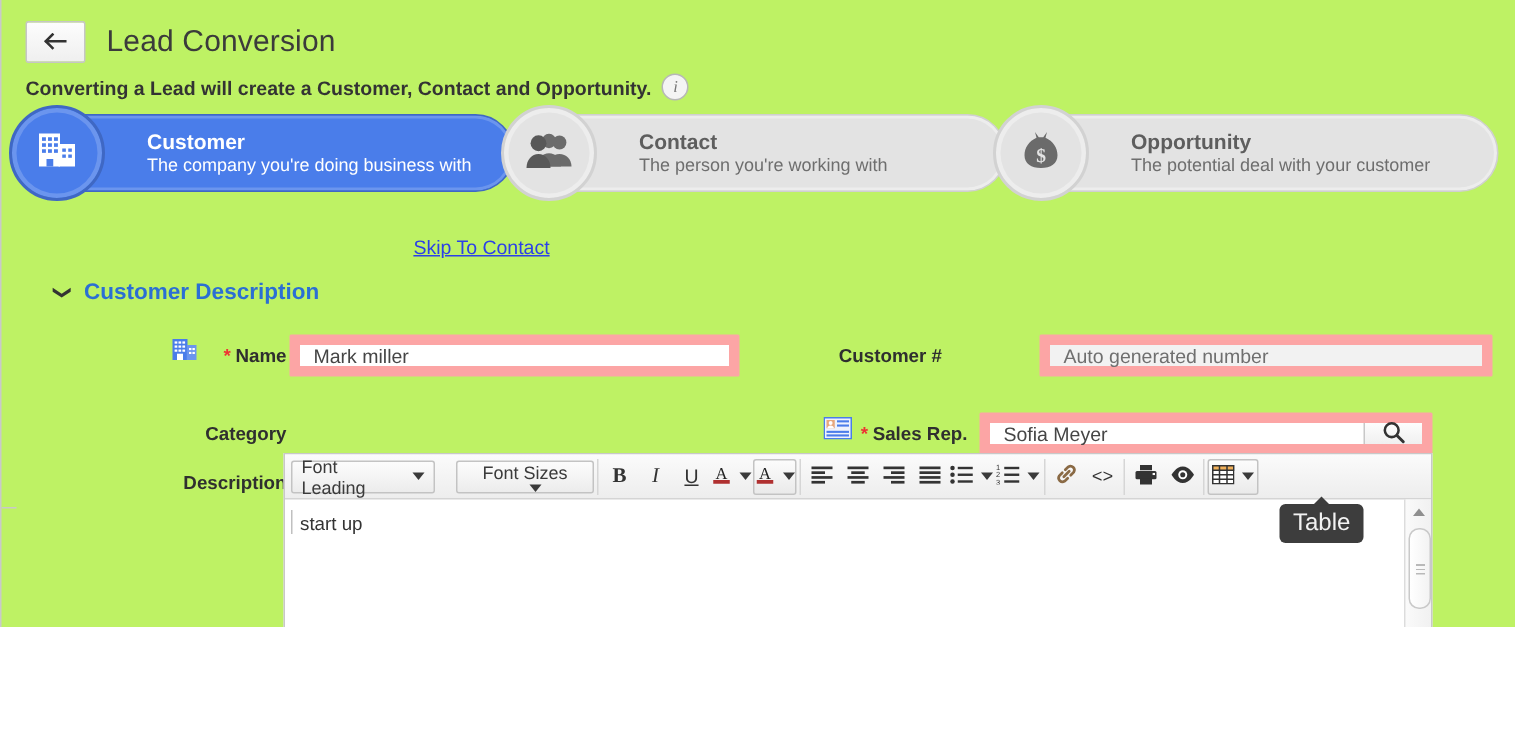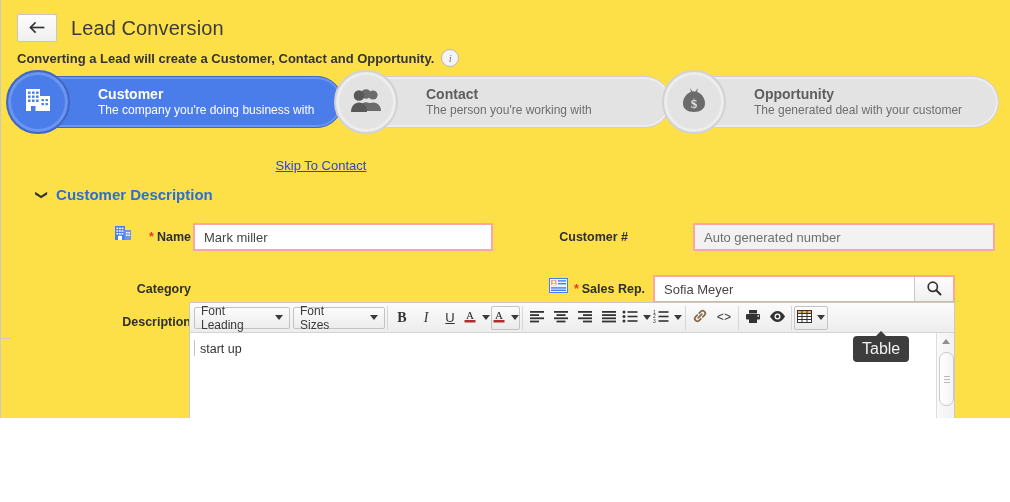--- a/index.html
+++ b/index.html
@@ -5,21 +5,21 @@
   html, body {
     margin: 0; padding: 0;
     background: #ffffff;
     font-family: "Liberation Sans", sans-serif;
   }
   #page {
     position: relative;
     width: 1010px;
     height: 418px;
     overflow: hidden;
-    background: #fde047;
+    background: #bef264;
     border-left: 1px solid #c9c9c9;
     box-sizing: border-box;
   }
 
   
   .hdr { position:absolute; left:16px; top:14px; display:flex; align-items:center; }
   .back-btn {
     width: 38px; height: 26px;
     background: linear-gradient(#fdfdfd,#efefef);
     border: 1px solid #c6c6c6;
@@ -105,21 +105,21 @@
   
   .form { position:absolute; left:0; top:222px; width:1010px; }
   .row { position:relative; height:40px; }
   .lbl {
     position:absolute; font-size:12.5px; font-weight:bold; color:#2f2f2f;
     text-align:right;
   }
   .req { color:#e33; font-weight:bold; margin-right:3px; }
   .fld {
     position:absolute;
-    border: 2px solid #fca5a5;
+    border: 7px solid #fca5a5;
     background: #fff;
     box-sizing: border-box;
     height: 28px;
     font-size: 13px;
     color: #454545;
     display:flex; align-items:center;
     padding-left: 9px;
     border-radius: 1px;
     cursor: text;
   }
@@ -305,21 +305,21 @@
       <div class="bubble">
         <span>
           <svg width="30" height="30" viewBox="0 0 30 30">
             <path d="M11 3 L13.5 6.5 L16.5 6.5 L19 3 L18 6.8 C23 9 26 13.5 26 18.5 C26 24 21.5 27 15 27 C8.5 27 4 24 4 18.5 C4 13.5 7 9 12 6.8 Z" fill="#6b6b6b"></path>
             <text x="15" y="23" font-size="13" font-weight="bold" fill="#e3e3e3" text-anchor="middle" font-family="Liberation Serif, serif">$</text>
           </svg>
         </span>
       </div>
       <div class="txt">
         <div class="t1">Opportunity</div>
-        <div class="t2">The generated deal with your customer</div>
+        <div class="t2">The potential deal with your customer</div>
       </div>
     </div>
   </div>
 
   <div class="skip-wrap">
     <span class="skip-link">Skip To Contact</span>
   </div>
 
   <div class="section-hdr">
     <span class="chev" style="transform: rotate(90deg);">❯</span>
@@ -403,21 +403,21 @@
   </div>
 
   <div class="editor">
     <div class="etoolbar">
 
       <div class="tgroup">
         <div class="tsel" style="width:96px;">
           <span>Font Leading</span>
           <span class="dd"></span>
         </div>
-        <div class="tsel" style="width:92px; margin-left:3px;">
+        <div class="tsel" style="width:92px; margin-left:14px;flex-direction:column;">
           <span>Font Sizes</span>
           <span class="dd"></span>
         </div>
       </div>
 
       <div class="tgroup">
         <div class="tbtn">
             <b style="font-family:'Liberation Serif',serif;font-size:14px;">B</b>
           </div>
         <div class="tbtn">

